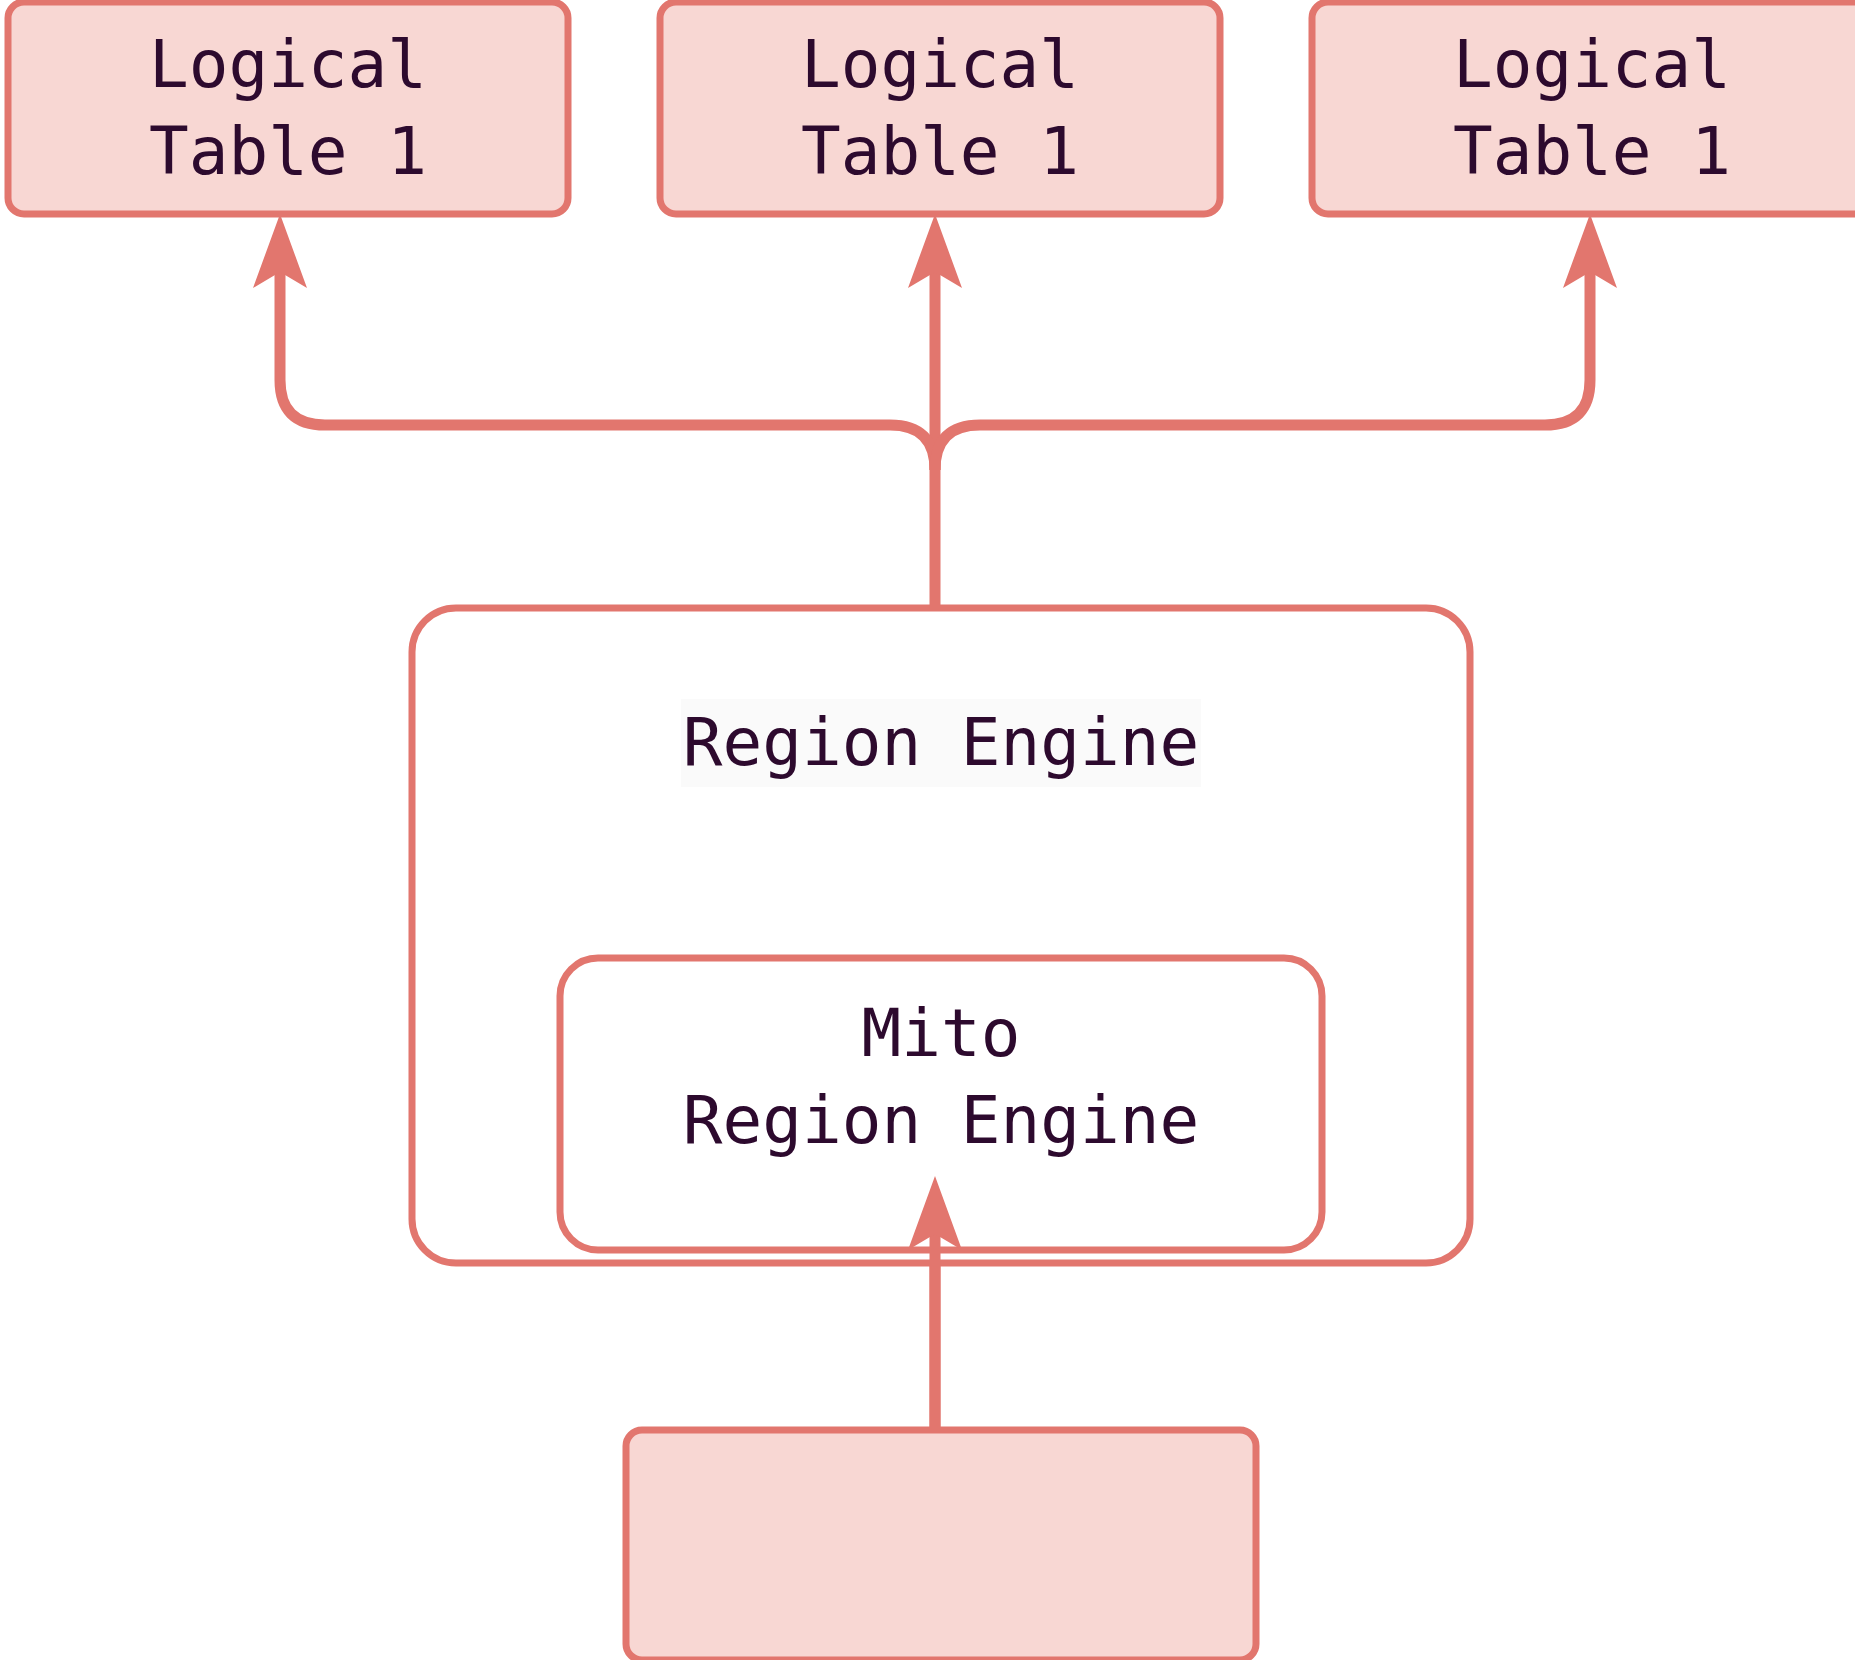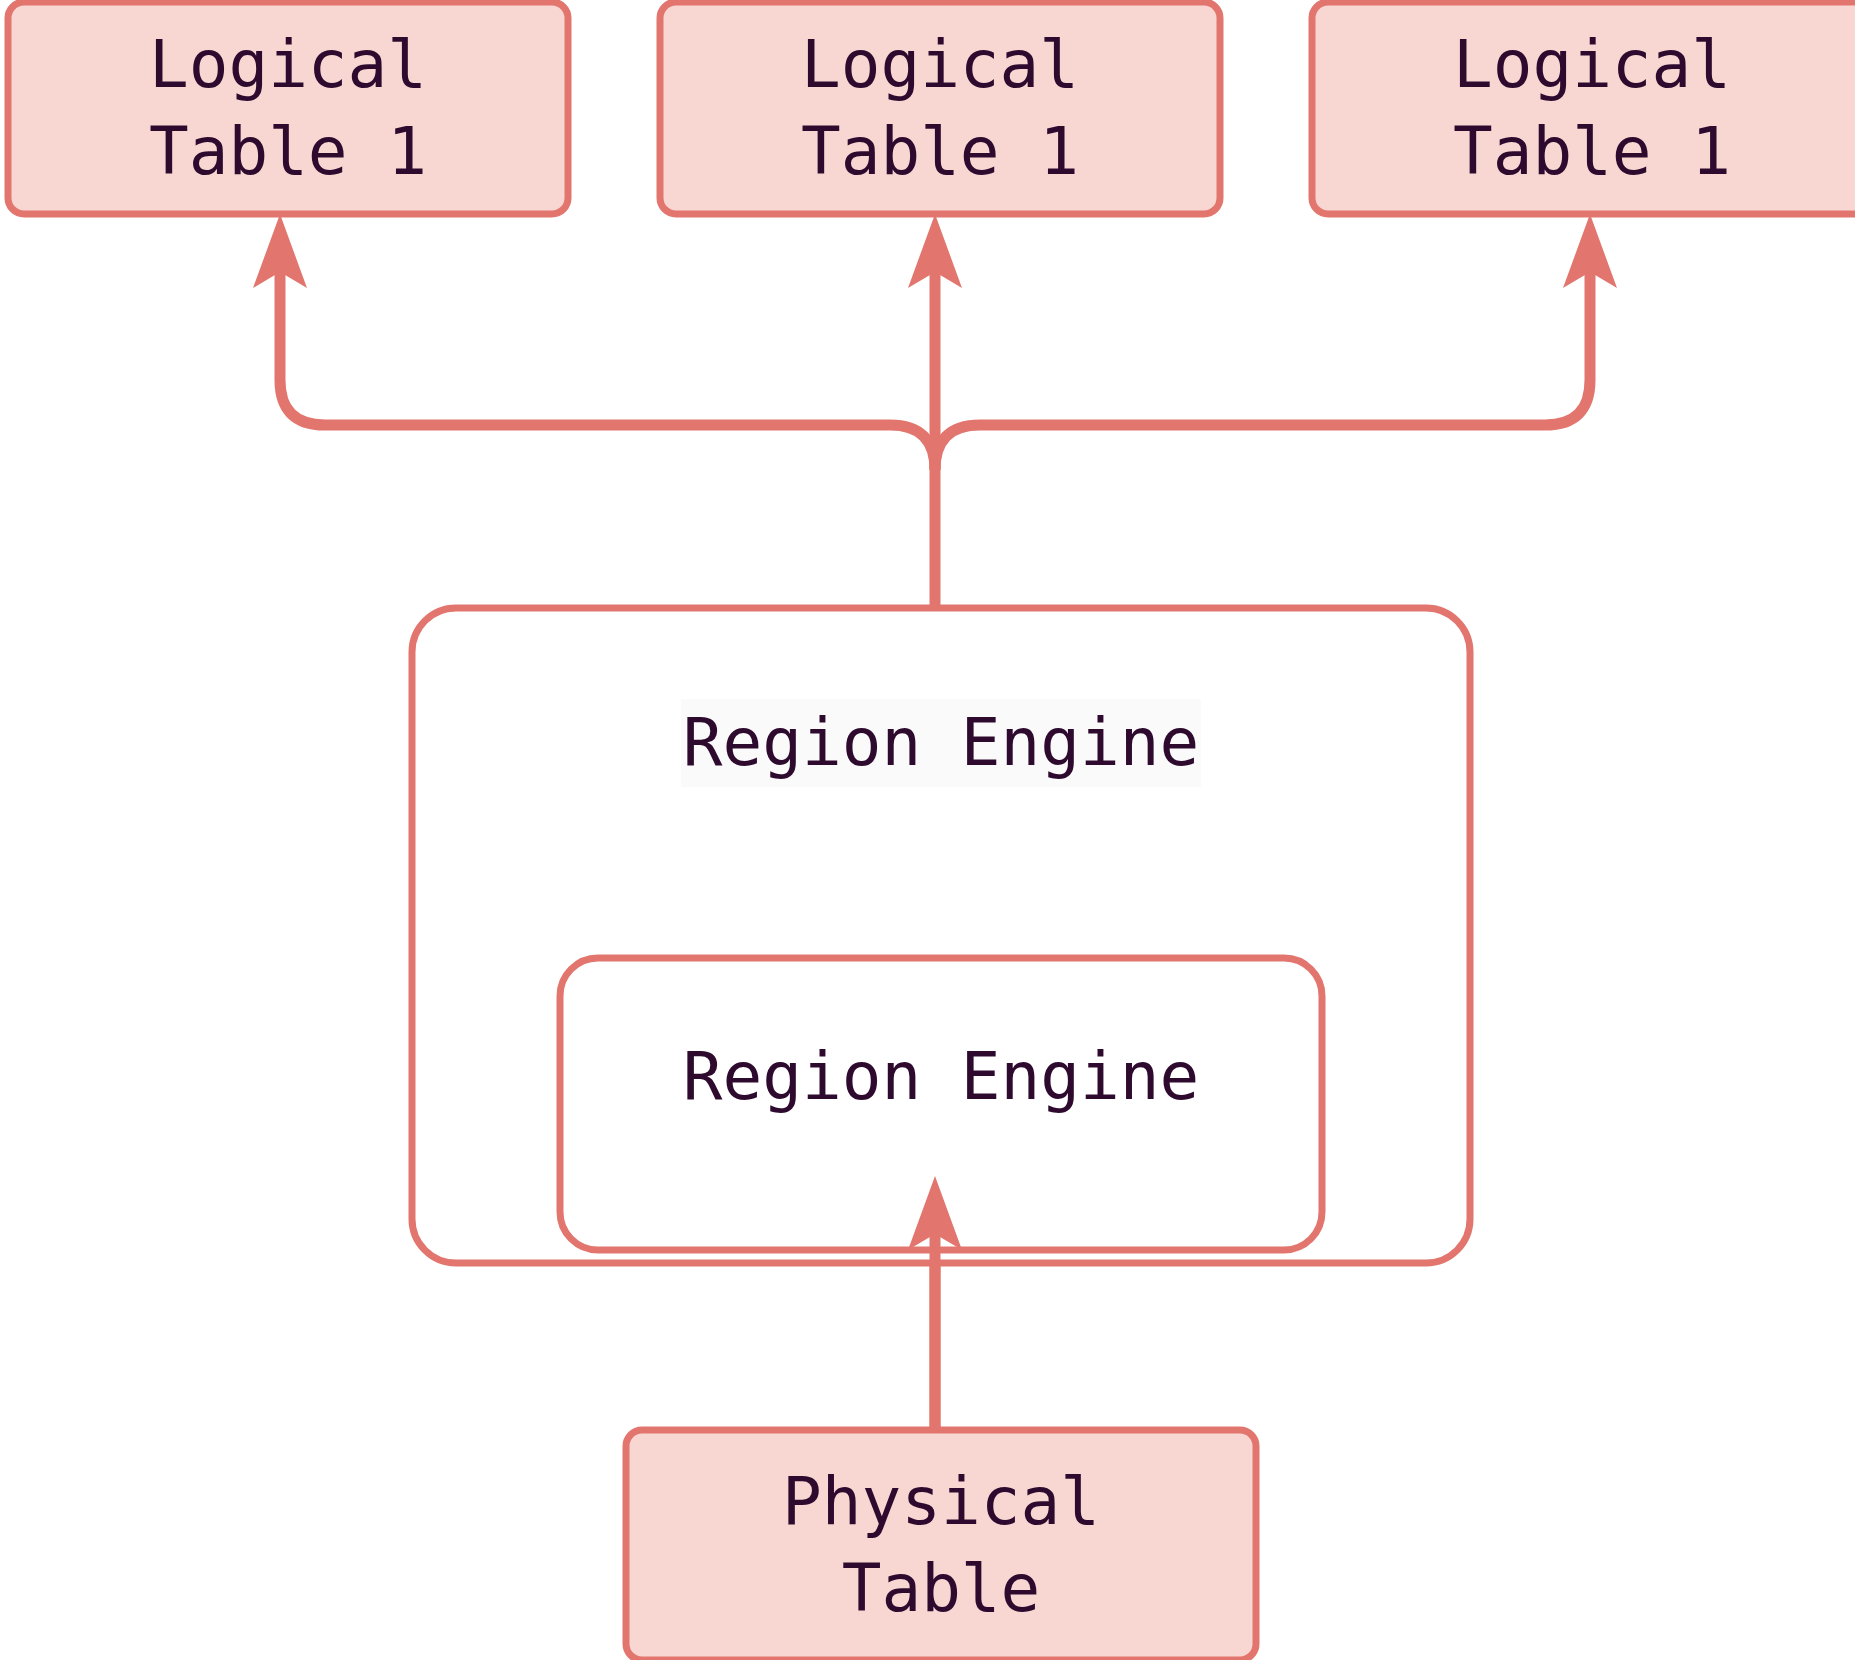--- a/index.html
+++ b/index.html
@@ -104,21 +104,18 @@
   <div class="node-label" style="left:1312px; top:2px; width:560px; height:212px;">
     <span class="lbl-line">Logical</span>
     <span class="lbl-line">Table 1</span>
   </div>
 
   <div class="node-label engine-label" style="left:412px; top:628px; width:1058px; height:230px;">
     <span class="lbl-line">Region Engine</span>
   </div>
 
   <div class="node-label" style="left:560px; top:962px; width:762px; height:230px;">
+    <span class="lbl-line">Mito</span>
     <span class="lbl-line">Region Engine</span>
   </div>
 
-  <div class="node-label" style="left:626px; top:1430px; width:630px; height:230px;">
-    <span class="lbl-line">Physical</span>
-    <span class="lbl-line">Table</span>
-  </div>
 
 </div>
 
 </body></html>

